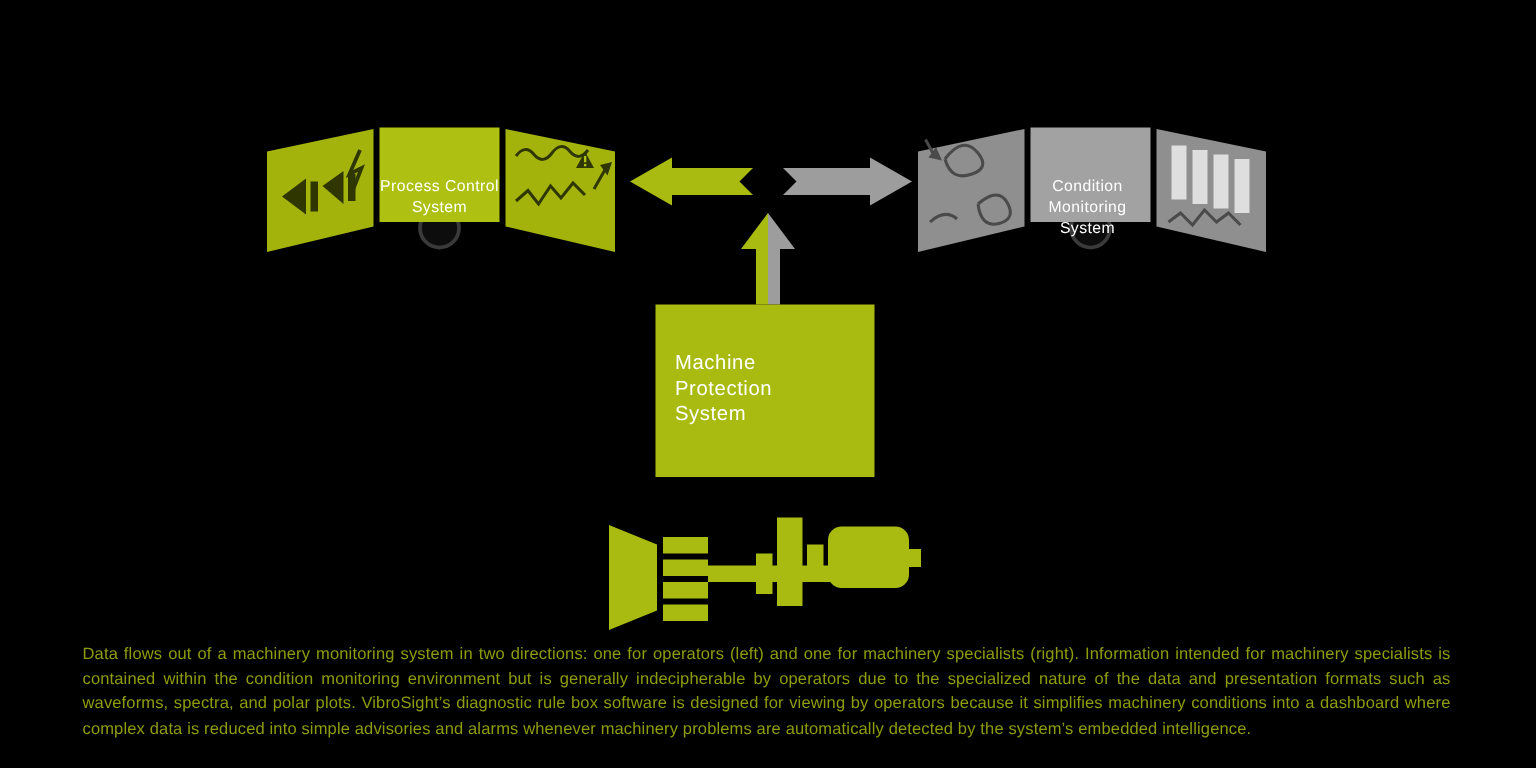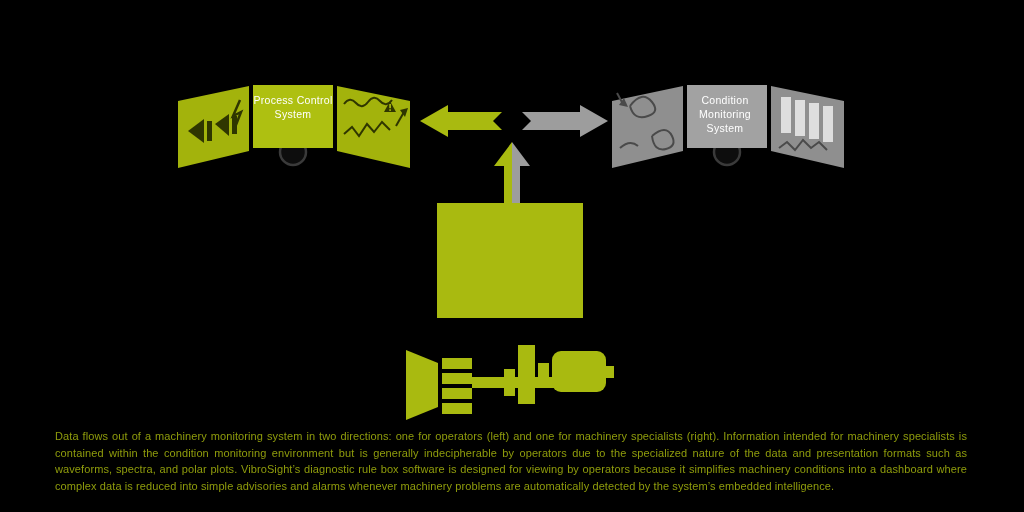--- a/index.html
+++ b/index.html
@@ -5,20 +5,21 @@
   html,body{margin:0;padding:0;background:#000;}
   .canvas{
     position:relative;width:1024px;height:512px;background:#000;overflow:hidden;
     font-family:"Liberation Sans",sans-serif;
   }
   .abs{position:absolute;}
   svg{position:absolute;left:0;top:0;}
   .panel-label{
     color:#fff;font-size:10.5px;line-height:1.32;text-align:center;
     letter-spacing:.3px;
+    margin-top:24px;
   }
   .mps-label{
     color:#fff;font-size:13.5px;line-height:17px;letter-spacing:.4px;
   }
   .caption{
     color:#8f9c0c;font-size:11px;line-height:16.5px;text-align:justify;
     letter-spacing:.1px;
   }
 </style>
 </head>
@@ -100,15 +101,16 @@
       <rect x="538" y="363" width="11" height="22"></rect>
       <rect x="552" y="351" width="54" height="41" rx="9"></rect>
       <rect x="605" y="366" width="9" height="12"></rect>
     </g>
   </svg>
 
   <div class="abs panel-label" style="left:253px;top:94px;width:80px;">Process Control System</div>
 
   <div class="abs panel-label" style="left:687px;top:94px;width:76px;">Condition Monitoring System</div>
 
+  <div class="abs mps-label" style="left:450px;top:233px;width:110px;">Machine Protection System</div>
 
   <div class="abs caption" style="left:55px;top:428px;width:912px;">Data flows out of a machinery monitoring system in two directions: one for operators (left) and one for machinery specialists (right). Information intended for machinery specialists is contained within the condition monitoring environment but is generally indecipherable by operators due to the specialized nature of the data and presentation formats such as waveforms, spectra, and polar plots. VibroSight’s diagnostic rule box software is designed for viewing by operators because it simplifies machinery conditions into a dashboard where complex data is reduced into simple advisories and alarms whenever machinery problems are automatically detected by the system’s embedded intelligence.</div>
 </div>
 
 </body></html>

